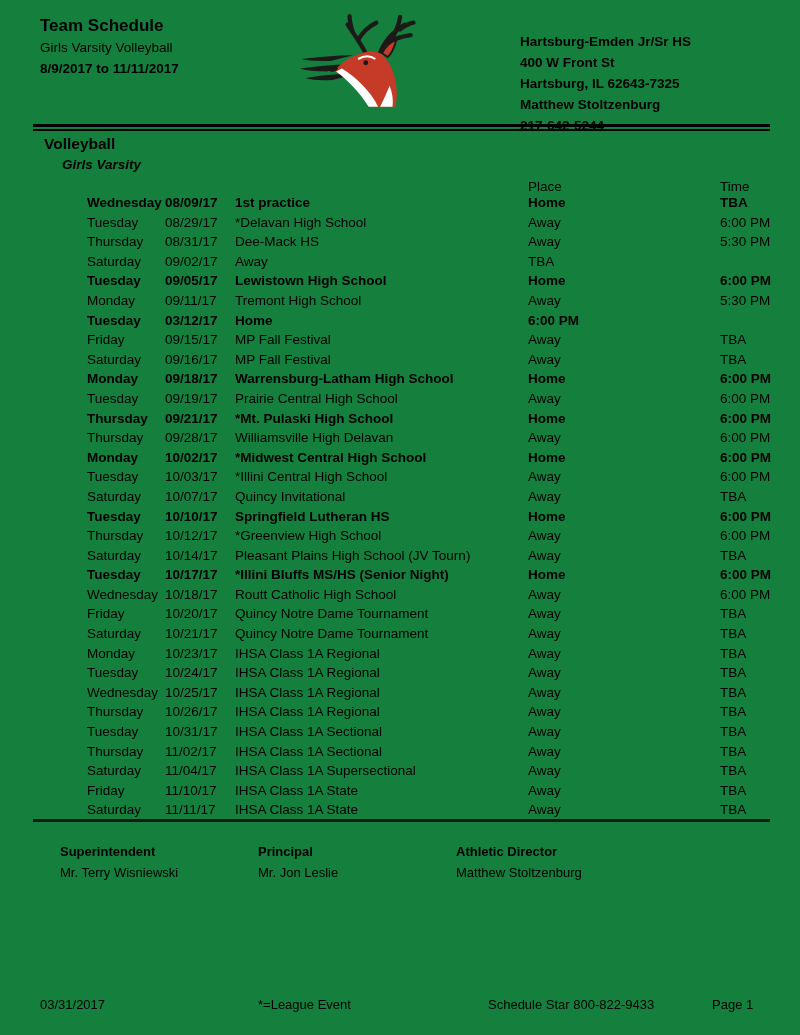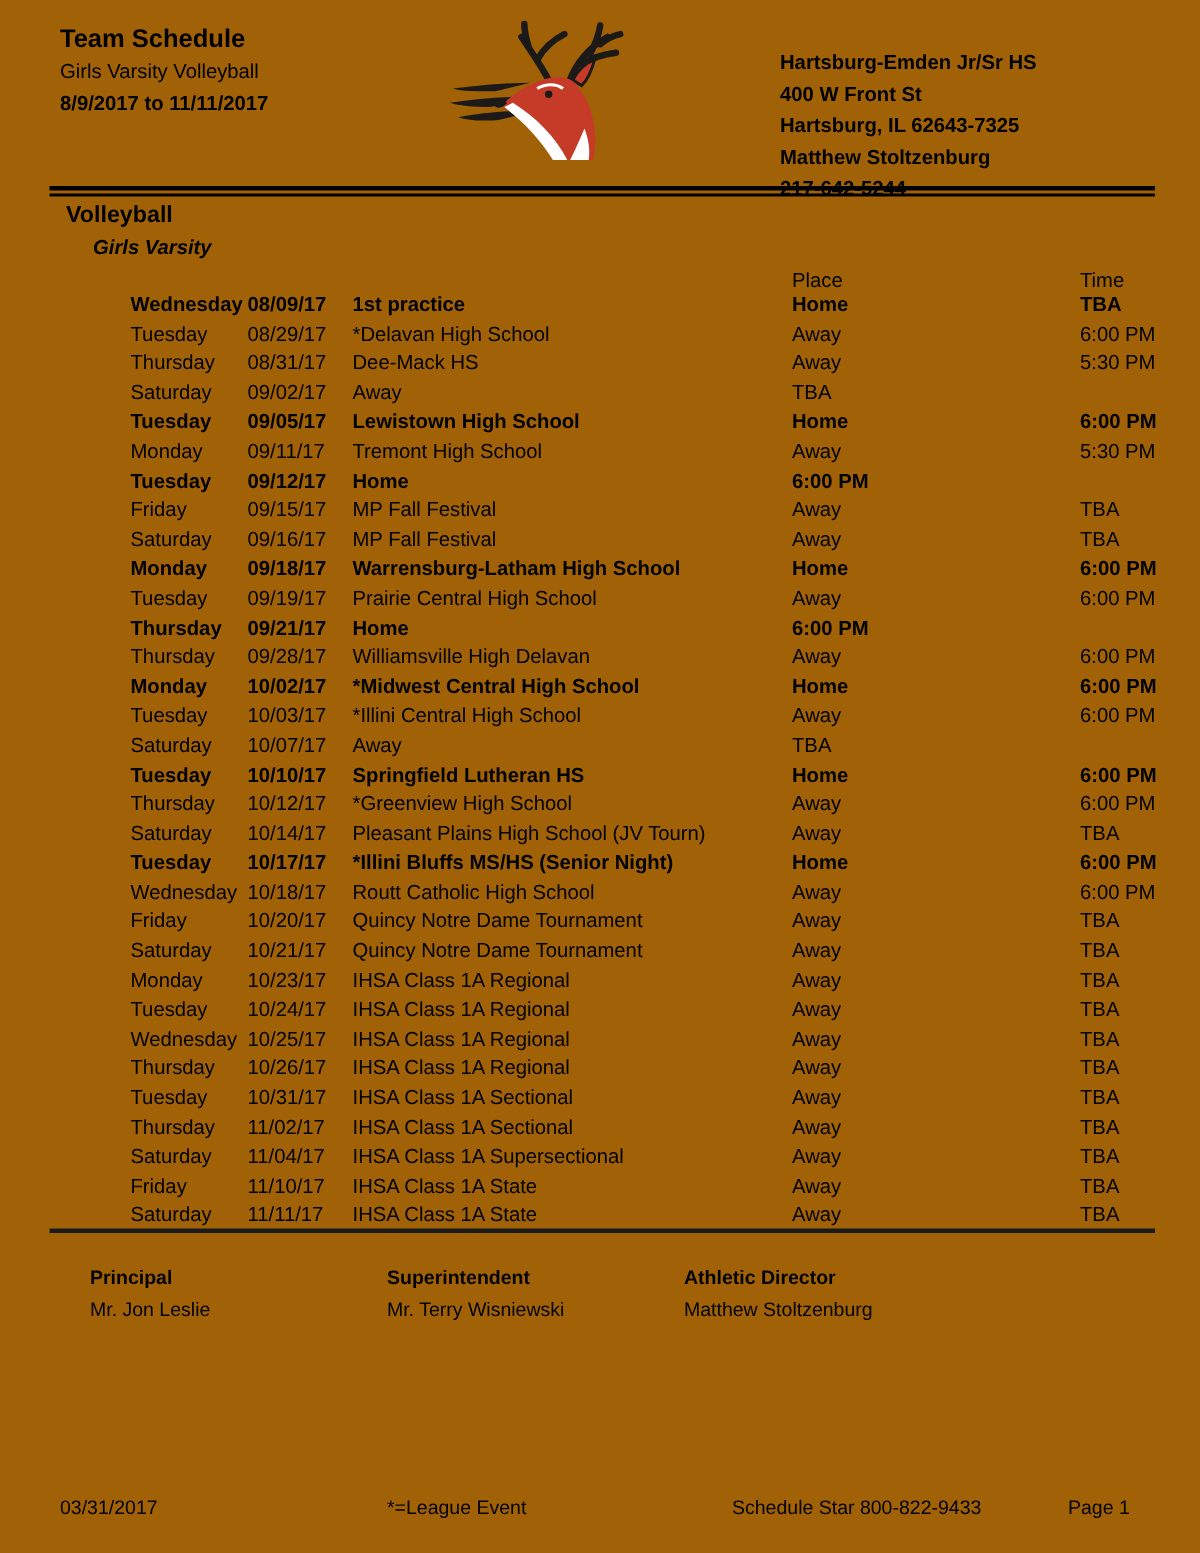--- a/index.html
+++ b/index.html
@@ -1,20 +1,20 @@
 <!DOCTYPE html>
 <html><head>
 <meta charset="utf-8">
 <style>
   html, body { margin: 0; padding: 0; background: #ffffff; }
   .page {
     position: relative;
     width: 800px;
     height: 1035px;
-    background: #a16207;
+    background: #15803d;
     color: #000;
     font-family: "Liberation Sans", sans-serif;
     overflow: hidden;
   }
 
   
   .header-left  { position: absolute; left: 40px; top: 15px; }
   .h-title      { font-size: 17px; font-weight: bold; line-height: 22px; }
   .h-sub        { font-size: 13.5px; font-weight: normal; line-height: 21px; }
   .h-range      { font-size: 13.5px; font-weight: bold; line-height: 21px; }
@@ -165,21 +165,21 @@
         </div>
         <div class="t-row">
           <span>Monday</span>
           <span>09/11/17</span>
           <span>Tremont High School</span>
           <span>Away</span>
           <span>5:30 PM</span>
         </div>
         <div class="t-row bold">
           <span>Tuesday</span>
-          <span>09/12/17</span>
+          <span>03/12/17</span>
           <span>Home</span>
           <span>6:00 PM</span>
         </div>
         <div class="t-row">
           <span>Friday</span>
           <span>09/15/17</span>
           <span>MP Fall Festival</span>
           <span>Away</span>
           <span>TBA</span>
         </div>
@@ -200,20 +200,21 @@
         <div class="t-row">
           <span>Tuesday</span>
           <span>09/19/17</span>
           <span>Prairie Central High School</span>
           <span>Away</span>
           <span>6:00 PM</span>
         </div>
         <div class="t-row bold">
           <span>Thursday</span>
           <span>09/21/17</span>
+          <span>*Mt. Pulaski High School</span>
           <span>Home</span>
           <span>6:00 PM</span>
         </div>
         <div class="t-row">
           <span>Thursday</span>
           <span>09/28/17</span>
           <span>Williamsville High Delavan</span>
           <span>Away</span>
           <span>6:00 PM</span>
         </div>
@@ -227,20 +228,21 @@
         <div class="t-row">
           <span>Tuesday</span>
           <span>10/03/17</span>
           <span>*Illini Central High School</span>
           <span>Away</span>
           <span>6:00 PM</span>
         </div>
         <div class="t-row">
           <span>Saturday</span>
           <span>10/07/17</span>
+          <span>Quincy Invitational</span>
           <span>Away</span>
           <span>TBA</span>
         </div>
         <div class="t-row bold">
           <span>Tuesday</span>
           <span>10/10/17</span>
           <span>Springfield Lutheran HS</span>
           <span>Home</span>
           <span>6:00 PM</span>
         </div>
@@ -349,26 +351,26 @@
           <span>Away</span>
           <span>TBA</span>
         </div>
       </div>
   </div>
 
   <div class="rule-bottom"></div>
 
   <div class="staff">
       <div class="staff-col">
+        <div class="staff-role">Superintendent</div>
+        <div class="staff-name">Mr. Terry Wisniewski</div>
+      </div>
+      <div class="staff-col">
         <div class="staff-role">Principal</div>
         <div class="staff-name">Mr. Jon Leslie</div>
-      </div>
-      <div class="staff-col">
-        <div class="staff-role">Superintendent</div>
-        <div class="staff-name">Mr. Terry Wisniewski</div>
       </div>
       <div class="staff-col">
         <div class="staff-role">Athletic Director</div>
         <div class="staff-name">Matthew Stoltzenburg</div>
       </div>
     </div>
 
   <div class="footer">
     <span class="f-date">03/31/2017</span>
     <span class="f-legend">*=League Event</span>

